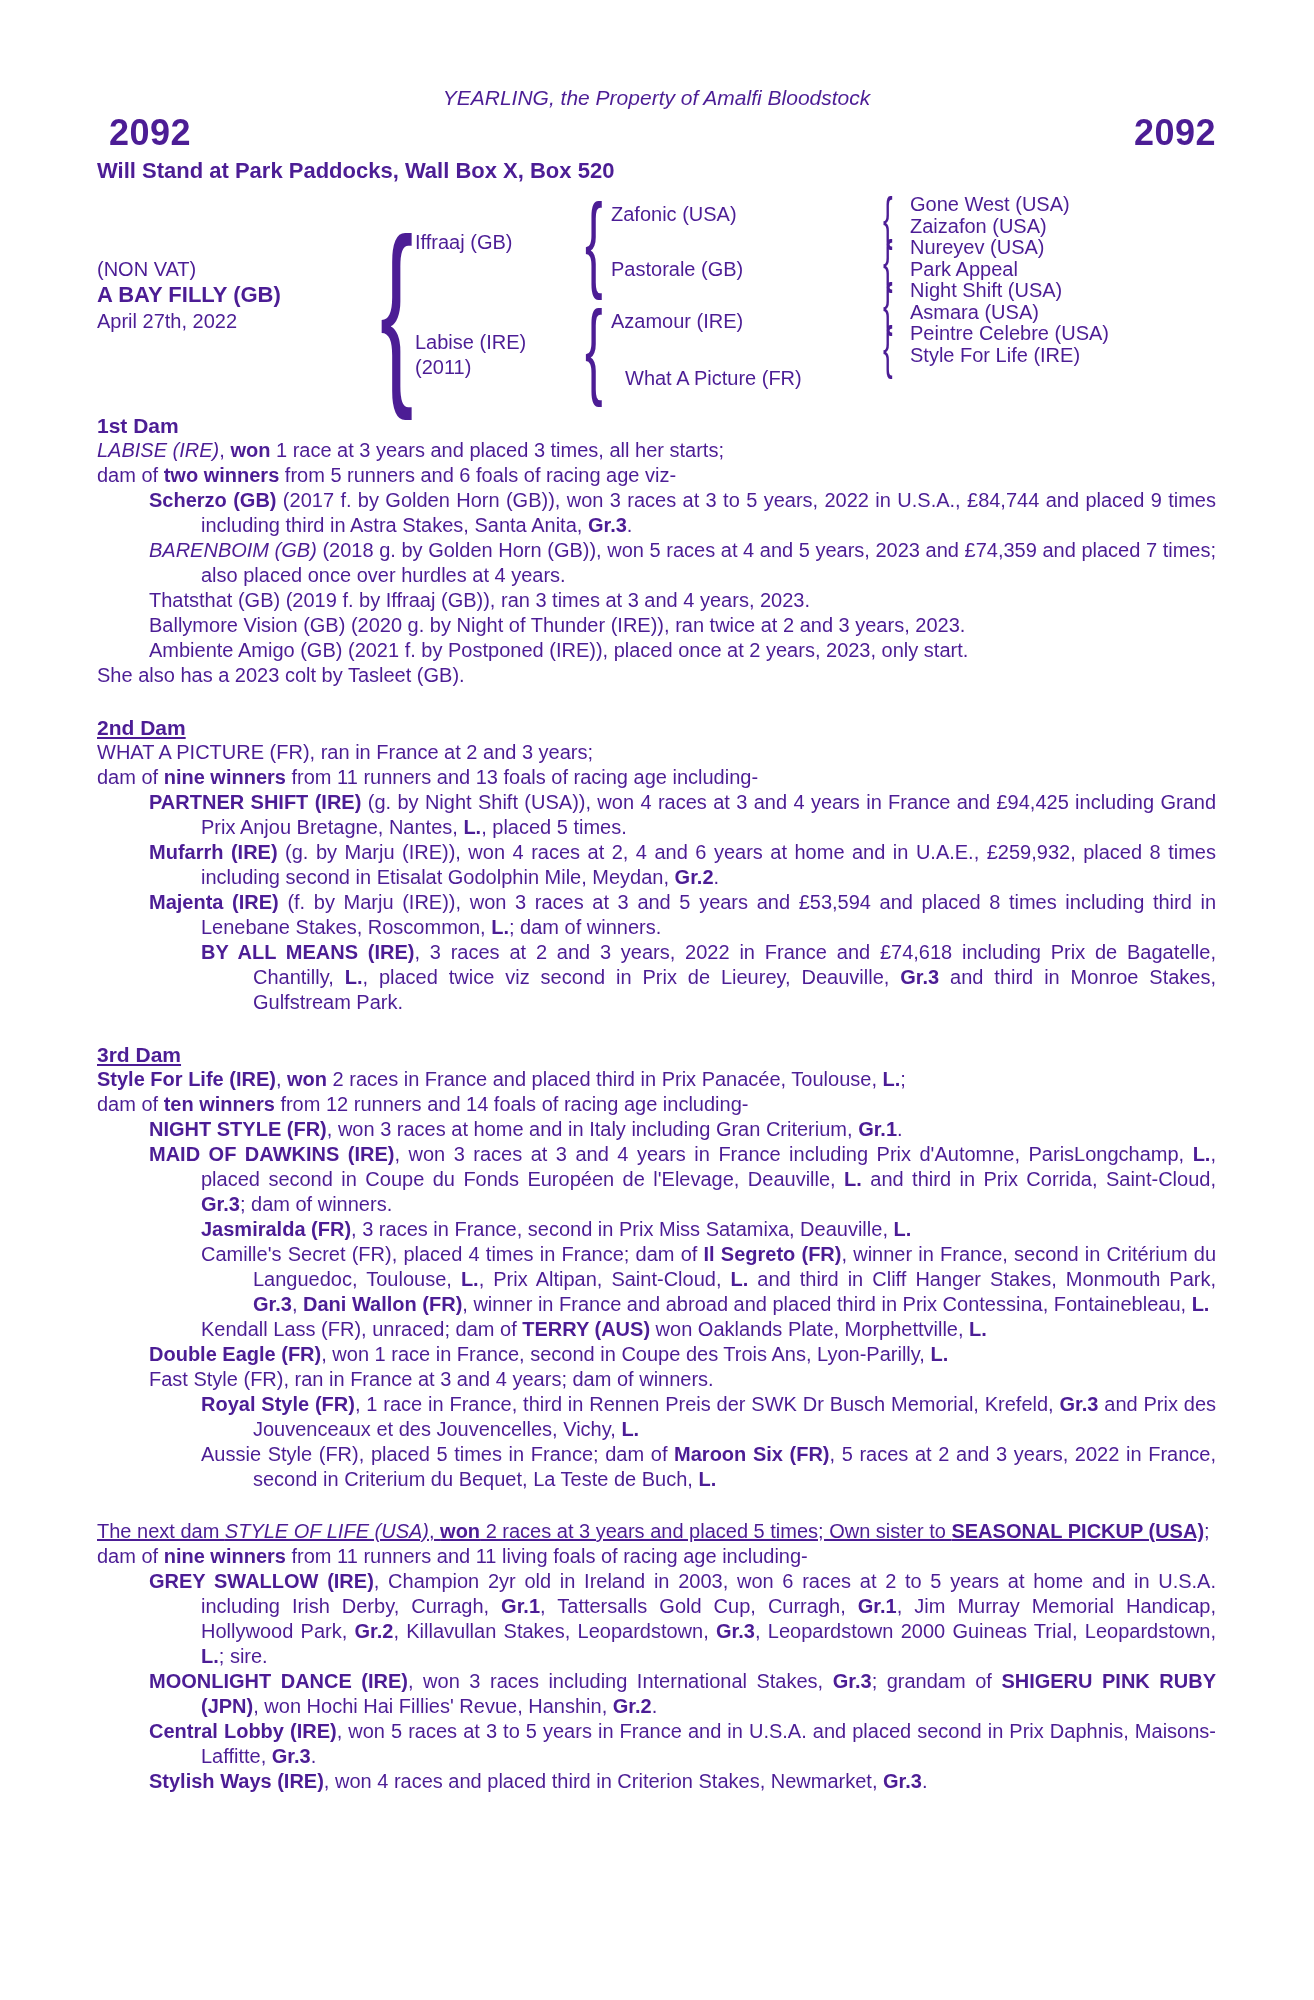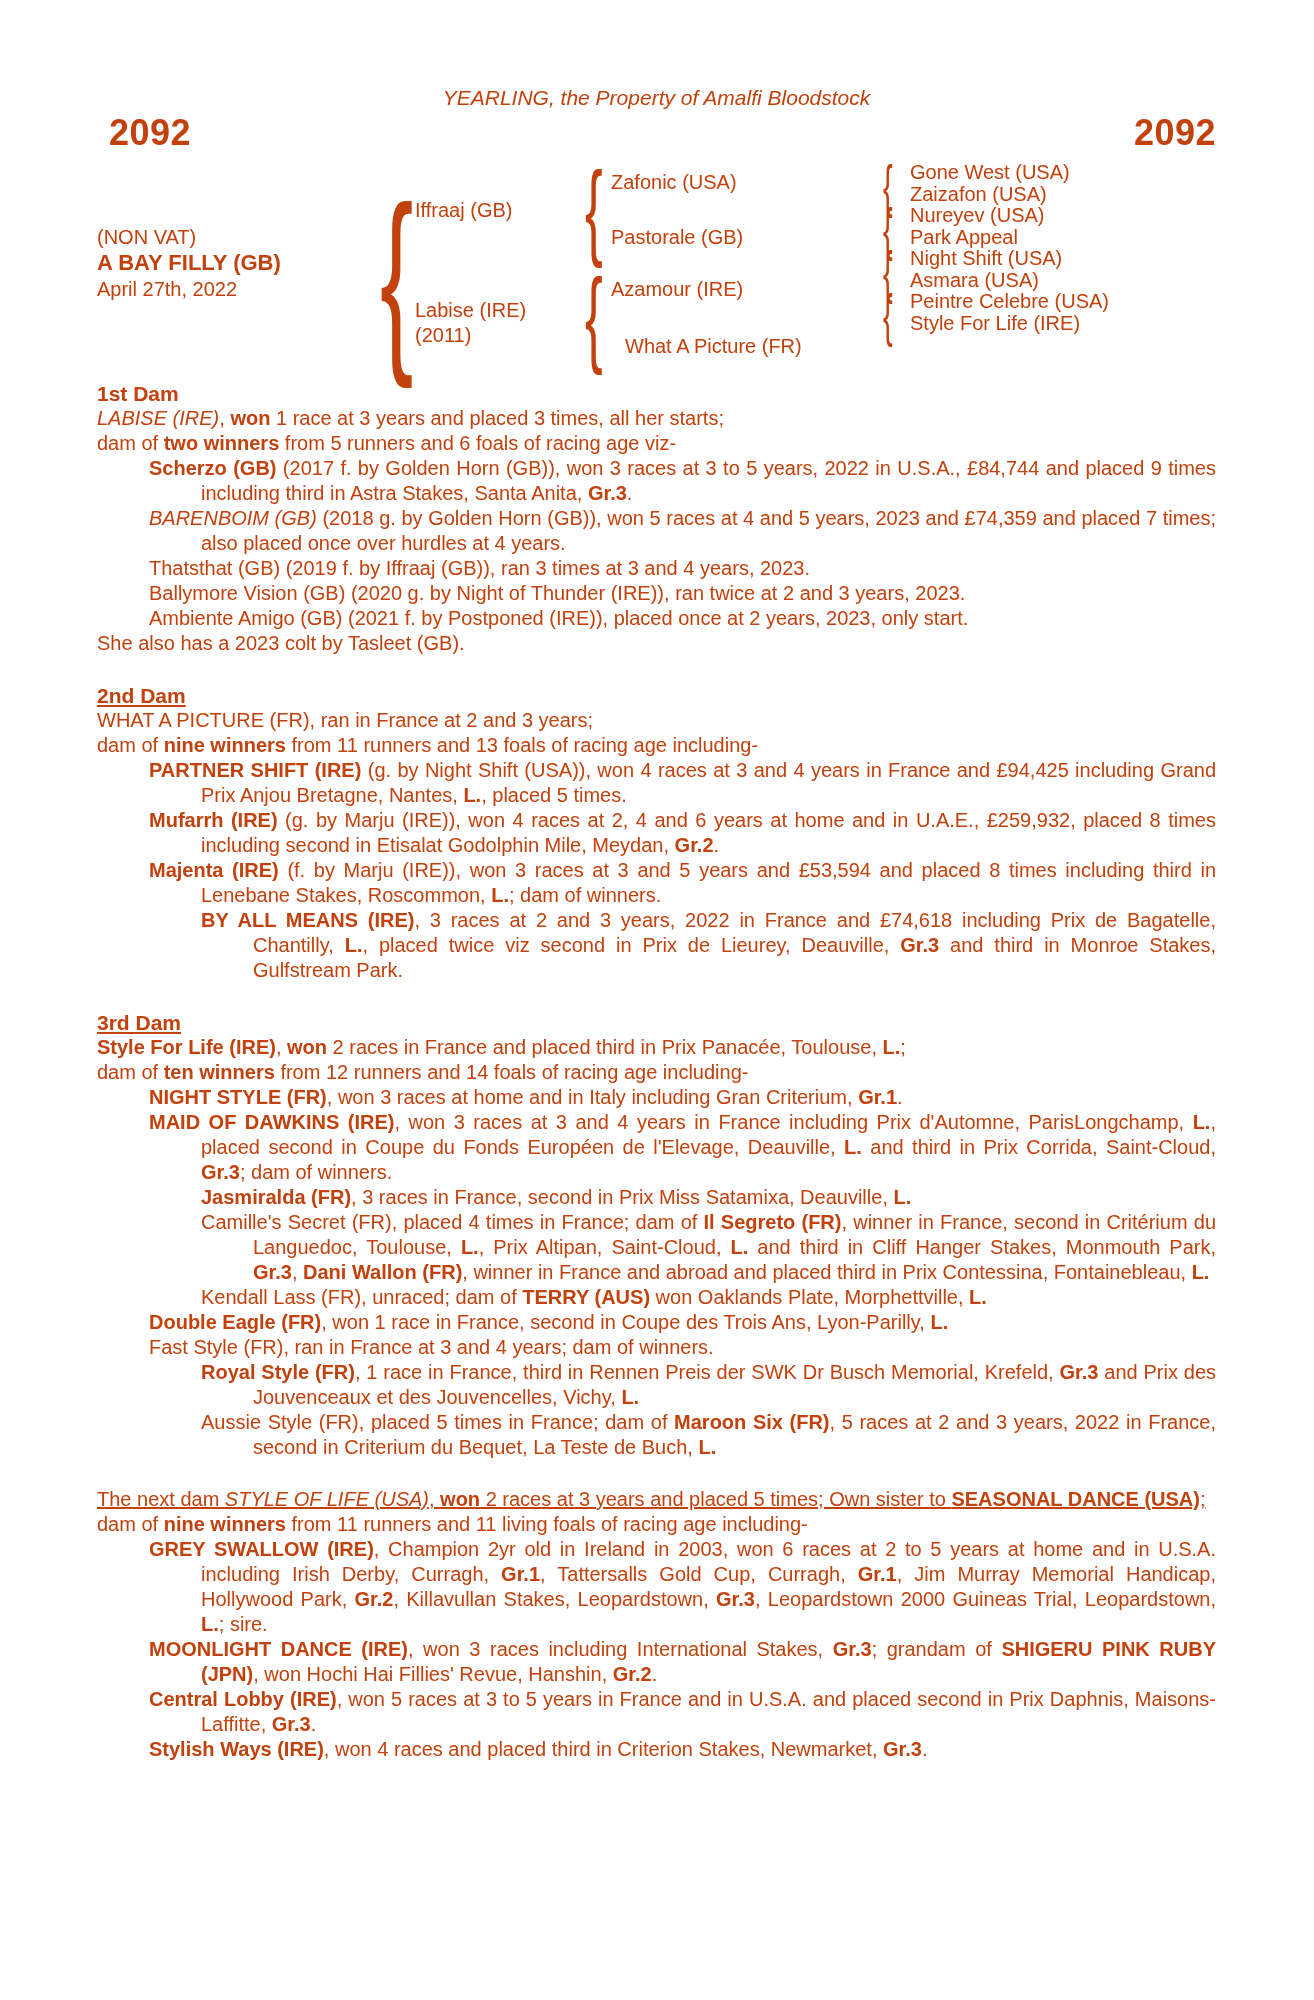--- a/index.html
+++ b/index.html
@@ -2,21 +2,21 @@
 <html><head>
 <meta charset="utf-8">
 <style>
   html,body{margin:0;padding:0;background:#ffffff;}
   .page{
     position:relative;
     width:1314px;height:2000px;
     box-sizing:border-box;
     padding:86px 98px 0 97px;
     font-family:"Liberation Sans",sans-serif;
-    color:#c2410c;
+    color:#4c1d95;
     overflow:hidden;
   }
   .top-italic{
     text-align:center;
     font-style:italic;
     font-size:21px;
     line-height:24px;
   }
   .lot-row{
     display:flex;
@@ -105,20 +105,21 @@
 
 <div class="page">
 
   <div class="top-italic">YEARLING, the Property of Amalfi Bloodstock</div>
 
   <div class="lot-row">
     <span>2092</span>
     <span>2092</span>
   </div>
 
+  <div class="stand-line">Will Stand at Park Paddocks, Wall Box X, Box 520</div>
 
   <div class="pedigree">
 
     <div class="ped-abs subject-block">
       <div>(NON VAT)</div>
       <div class="subj-name">A BAY FILLY (GB)</div>
       <div>April 27th, 2022</div>
     </div>
 
     <span class="brace brace-main"></span>
@@ -178,21 +179,21 @@
       <p class="p0"><span>dam of </span><span class="b">ten winners</span><span> from 12 runners and 14 foals of racing age including-</span></p>
       <p class="p1"><span class="b">NIGHT STYLE (FR)</span><span>, won 3 races at home and in Italy including Gran Criterium, </span><span class="b">Gr.1</span><span>.</span></p>
       <p class="p1"><span class="b">MAID OF DAWKINS (IRE)</span><span>, won 3 races at 3 and 4 years in France including Prix d'Automne, ParisLongchamp, </span><span class="b">L.</span><span>, placed second in Coupe du Fonds Européen de l'Elevage, Deauville, </span><span class="b">L.</span><span> and third in Prix Corrida, Saint-Cloud, </span><span class="b">Gr.3</span><span>; dam of winners.</span></p>
       <p class="p2"><span class="b">Jasmiralda (FR)</span><span>, 3 races in France, second in Prix Miss Satamixa, Deauville, </span><span class="b">L.</span></p>
       <p class="p2"><span>Camille's Secret (FR), placed 4 times in France; dam of </span><span class="b">Il Segreto (FR)</span><span>, winner in France, second in Critérium du Languedoc, Toulouse, </span><span class="b">L.</span><span>, Prix Altipan, Saint-Cloud, </span><span class="b">L.</span><span> and third in Cliff Hanger Stakes, Monmouth Park, </span><span class="b">Gr.3</span><span>, </span><span class="b">Dani Wallon (FR)</span><span>, winner in France and abroad and placed third in Prix Contessina, Fontainebleau, </span><span class="b">L.</span></p>
       <p class="p2"><span>Kendall Lass (FR), unraced; dam of </span><span class="b">TERRY (AUS)</span><span> won Oaklands Plate, Morphettville, </span><span class="b">L.</span></p>
       <p class="p1"><span class="b">Double Eagle (FR)</span><span>, won 1 race in France, second in Coupe des Trois Ans, Lyon-Parilly, </span><span class="b">L.</span></p>
       <p class="p1"><span>Fast Style (FR), ran in France at 3 and 4 years; dam of winners.</span></p>
       <p class="p2"><span class="b">Royal Style (FR)</span><span>, 1 race in France, third in Rennen Preis der SWK Dr Busch Memorial, Krefeld, </span><span class="b">Gr.3</span><span> and Prix des Jouvenceaux et des Jouvencelles, Vichy, </span><span class="b">L.</span></p>
       <p class="p2"><span>Aussie Style (FR), placed 5 times in France; dam of </span><span class="b">Maroon Six (FR)</span><span>, 5 races at 2 and 3 years, 2022 in France, second in Criterium du Bequet, La Teste de Buch, </span><span class="b">L.</span></p>
-      <p class="p0w gap"><span>The next dam </span><span class="i">STYLE OF LIFE (USA)</span><span>, </span><span class="b">won</span><span> 2 races at 3 years and placed 5 times; Own sister to </span><span class="b">SEASONAL DANCE (USA)</span><span>;</span></p>
+      <p class="p0w gap"><span>The next dam </span><span class="i">STYLE OF LIFE (USA)</span><span>, </span><span class="b">won</span><span> 2 races at 3 years and placed 5 times; Own sister to </span><span class="b">SEASONAL PICKUP (USA)</span><span>;</span></p>
       <p class="p0"><span>dam of </span><span class="b">nine winners</span><span> from 11 runners and 11 living foals of racing age including-</span></p>
       <p class="p1"><span class="b">GREY SWALLOW (IRE)</span><span>, Champion 2yr old in Ireland in 2003, won 6 races at 2 to 5 years at home and in U.S.A. including Irish Derby, Curragh, </span><span class="b">Gr.1</span><span>, Tattersalls Gold Cup, Curragh, </span><span class="b">Gr.1</span><span>, Jim Murray Memorial Handicap, Hollywood Park, </span><span class="b">Gr.2</span><span>, Killavullan Stakes, Leopardstown, </span><span class="b">Gr.3</span><span>, Leopardstown 2000 Guineas Trial, Leopardstown, </span><span class="b">L.</span><span>; sire.</span></p>
       <p class="p1"><span class="b">MOONLIGHT DANCE (IRE)</span><span>, won 3 races including International Stakes, </span><span class="b">Gr.3</span><span>; grandam of </span><span class="b">SHIGERU PINK RUBY (JPN)</span><span>, won Hochi Hai Fillies' Revue, Hanshin, </span><span class="b">Gr.2</span><span>.</span></p>
       <p class="p1"><span class="b">Central Lobby (IRE)</span><span>, won 5 races at 3 to 5 years in France and in U.S.A. and placed second in Prix Daphnis, Maisons-Laffitte, </span><span class="b">Gr.3</span><span>.</span></p>
       <p class="p1"><span class="b">Stylish Ways (IRE)</span><span>, won 4 races and placed third in Criterion Stakes, Newmarket, </span><span class="b">Gr.3</span><span>.</span></p>
     </div>
 
 </div>
 
 </body></html>

